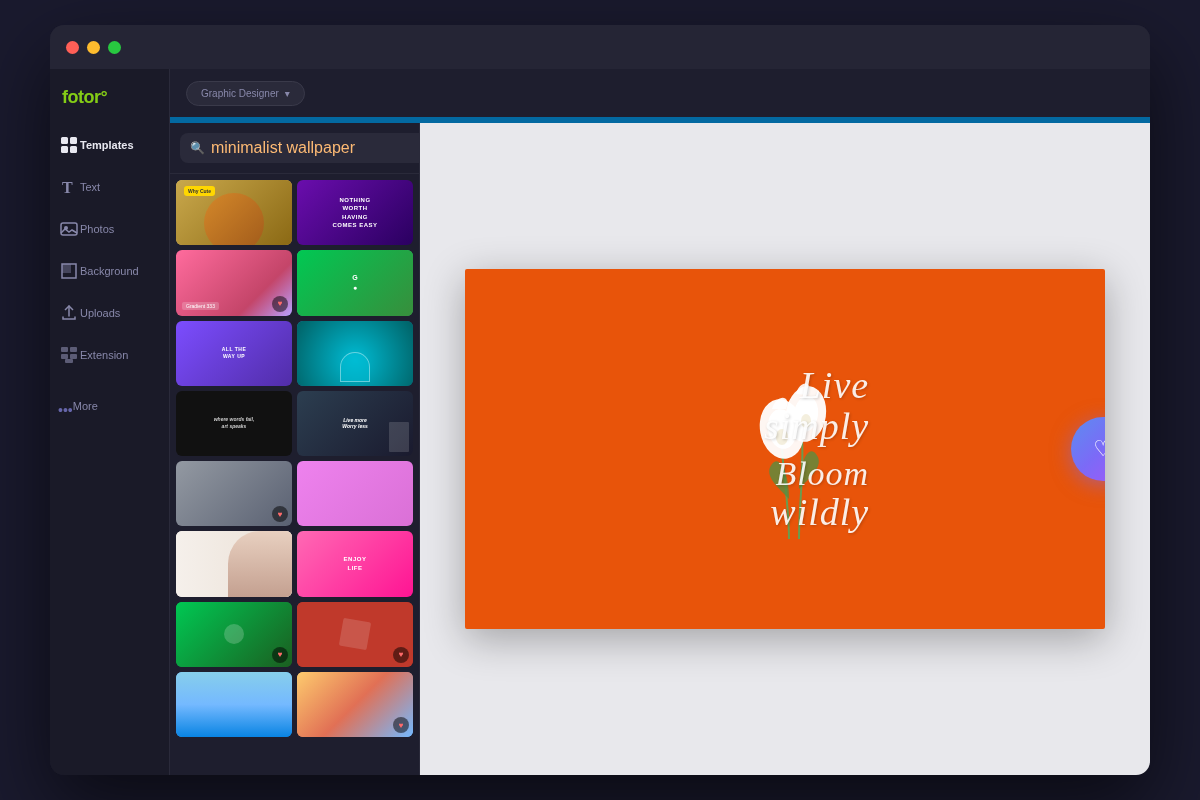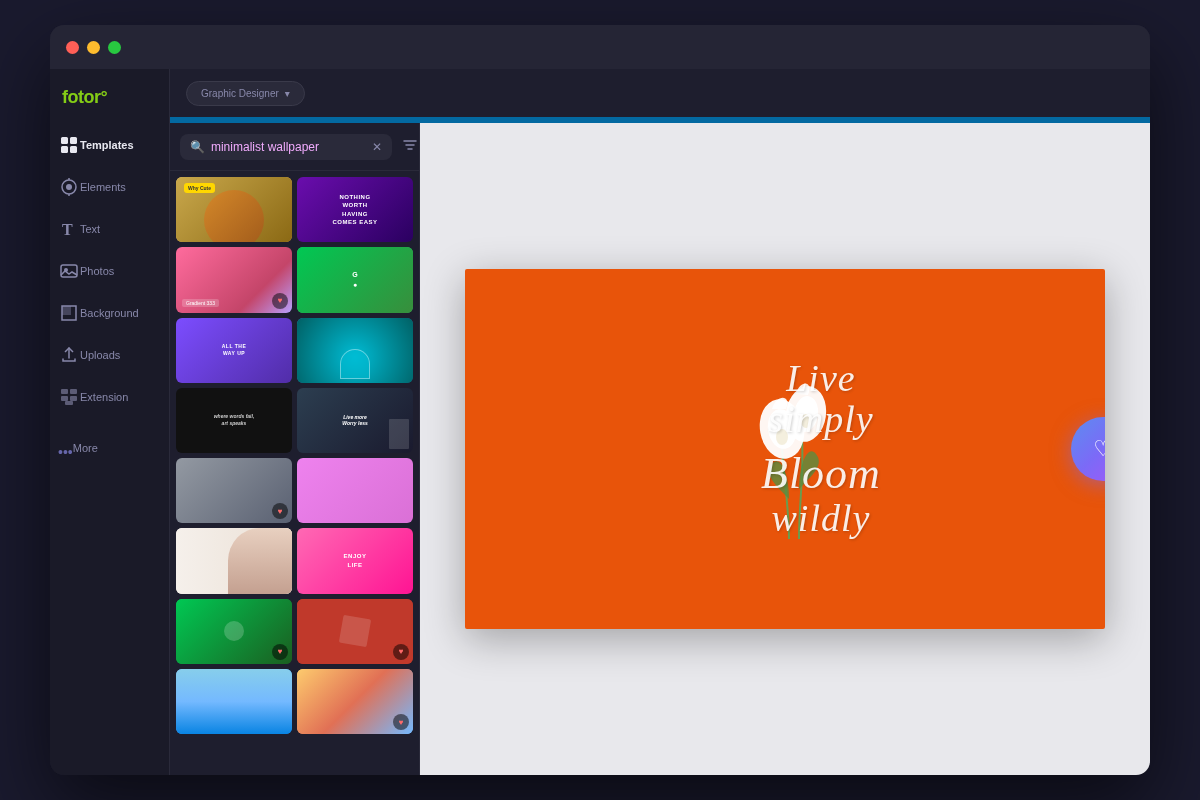--- a/index.html
+++ b/index.html
@@ -179,22 +179,22 @@
       background: #2a2a3a;
       border-radius: 8px;
       padding: 6px 10px;
       gap: 6px;
     }
 
     .search-input-wrap input {
       background: transparent;
       border: none;
       outline: none;
-      color: #f0abfc;
-      font-size: 12px;
+      color: #fdba74;
+      font-size: 16px;
       flex: 1;
     }
 
     .search-icon-inner {
       color: #8888aa;
       font-size: 12px;
     }
 
     .clear-btn {
       color: #8888aa;
@@ -317,21 +317,21 @@
       padding-right: 60px;
     }
 
     .canvas-text-group {
       position: absolute;
       left: 50%;
       top: 50%;
       transform: translate(-20%, -50%);
       display: flex;
       flex-direction: column;
-      align-items: center;
+      align-items: flex-end;
     }
 
     .canvas-handwritten {
       font-size: 36px;
       color: rgba(255,255,255,0.9);
       font-style: italic;
       font-weight: 300;
       line-height: 1.3;
       letter-spacing: 1px;
       text-shadow: 1px 1px 3px rgba(0,0,0,0.2);
@@ -418,31 +418,20 @@
           <svg width="20" height="20" viewBox="0 0 20 20" fill="none">
             <rect x="2" y="2" width="7" height="7" rx="1.5" fill="#e8e8f0"></rect>
             <rect x="11" y="2" width="7" height="7" rx="1.5" fill="#e8e8f0"></rect>
             <rect x="2" y="11" width="7" height="7" rx="1.5" fill="#e8e8f0"></rect>
             <rect x="11" y="11" width="7" height="7" rx="1.5" fill="#e8e8f0"></rect>
           </svg>
         </div>
         <span class="sidebar-label">Templates</span>
       </div>
 
-      <div class="sidebar-item">
-        <div class="sidebar-icon">
-          <svg width="20" height="20" viewBox="0 0 20 20" fill="none">
-            <circle cx="10" cy="10" r="7" stroke="#8888aa" stroke-width="1.5" fill="none"></circle>
-            <circle cx="10" cy="10" r="3" fill="#8888aa"></circle>
-            <line x1="10" y1="3" x2="10" y2="1" stroke="#8888aa" stroke-width="1.5"></line>
-            <line x1="10" y1="17" x2="10" y2="19" stroke="#8888aa" stroke-width="1.5"></line>
-          </svg>
-        </div>
-        <span class="sidebar-label">Elements</span>
-      </div>
 
       <div class="sidebar-item">
         <div class="sidebar-icon">
           <svg width="20" height="20" viewBox="0 0 20 20" fill="none">
             <text x="3" y="16" font-size="16" font-weight="800" fill="#8888aa" font-family="serif">T</text>
           </svg>
         </div>
         <span class="sidebar-label">Text</span>
       </div>
 
@@ -641,21 +630,21 @@
                 <path d="M62 45 C66 30 80 32 74 46" fill="white" opacity="0.9"></path>
 
                 <ellipse cx="48" cy="88" rx="6" ry="8" fill="#f0e8d0" opacity="0.7"></ellipse>
                 <ellipse cx="72" cy="72" rx="5" ry="7" fill="#f0e8d0" opacity="0.7"></ellipse>
               </svg>
             </div>
 
             <div class="canvas-text-group">
               <span class="canvas-handwritten" style="font-family: 'Georgia', cursive; font-size:38px;">Live</span>
               <span class="canvas-handwritten" style="font-family: 'Georgia', cursive; font-size:38px;margin-top:-8px;">simply</span>
-              <span class="canvas-handwritten" style="font-family: 'Georgia', cursive; font-size:44px;">Bloom</span>
+              <span class="canvas-handwritten" style="font-family: 'Georgia', cursive; font-size:34px;">Bloom</span>
               <span class="canvas-handwritten" style="font-family: 'Georgia', cursive; font-size:38px;margin-top:-8px;">wildly</span>
             </div>
 
             <div class="floating-heart">
               <span class="floating-heart-icon">♡</span>
             </div>
 
           </div>
         </div>
 

